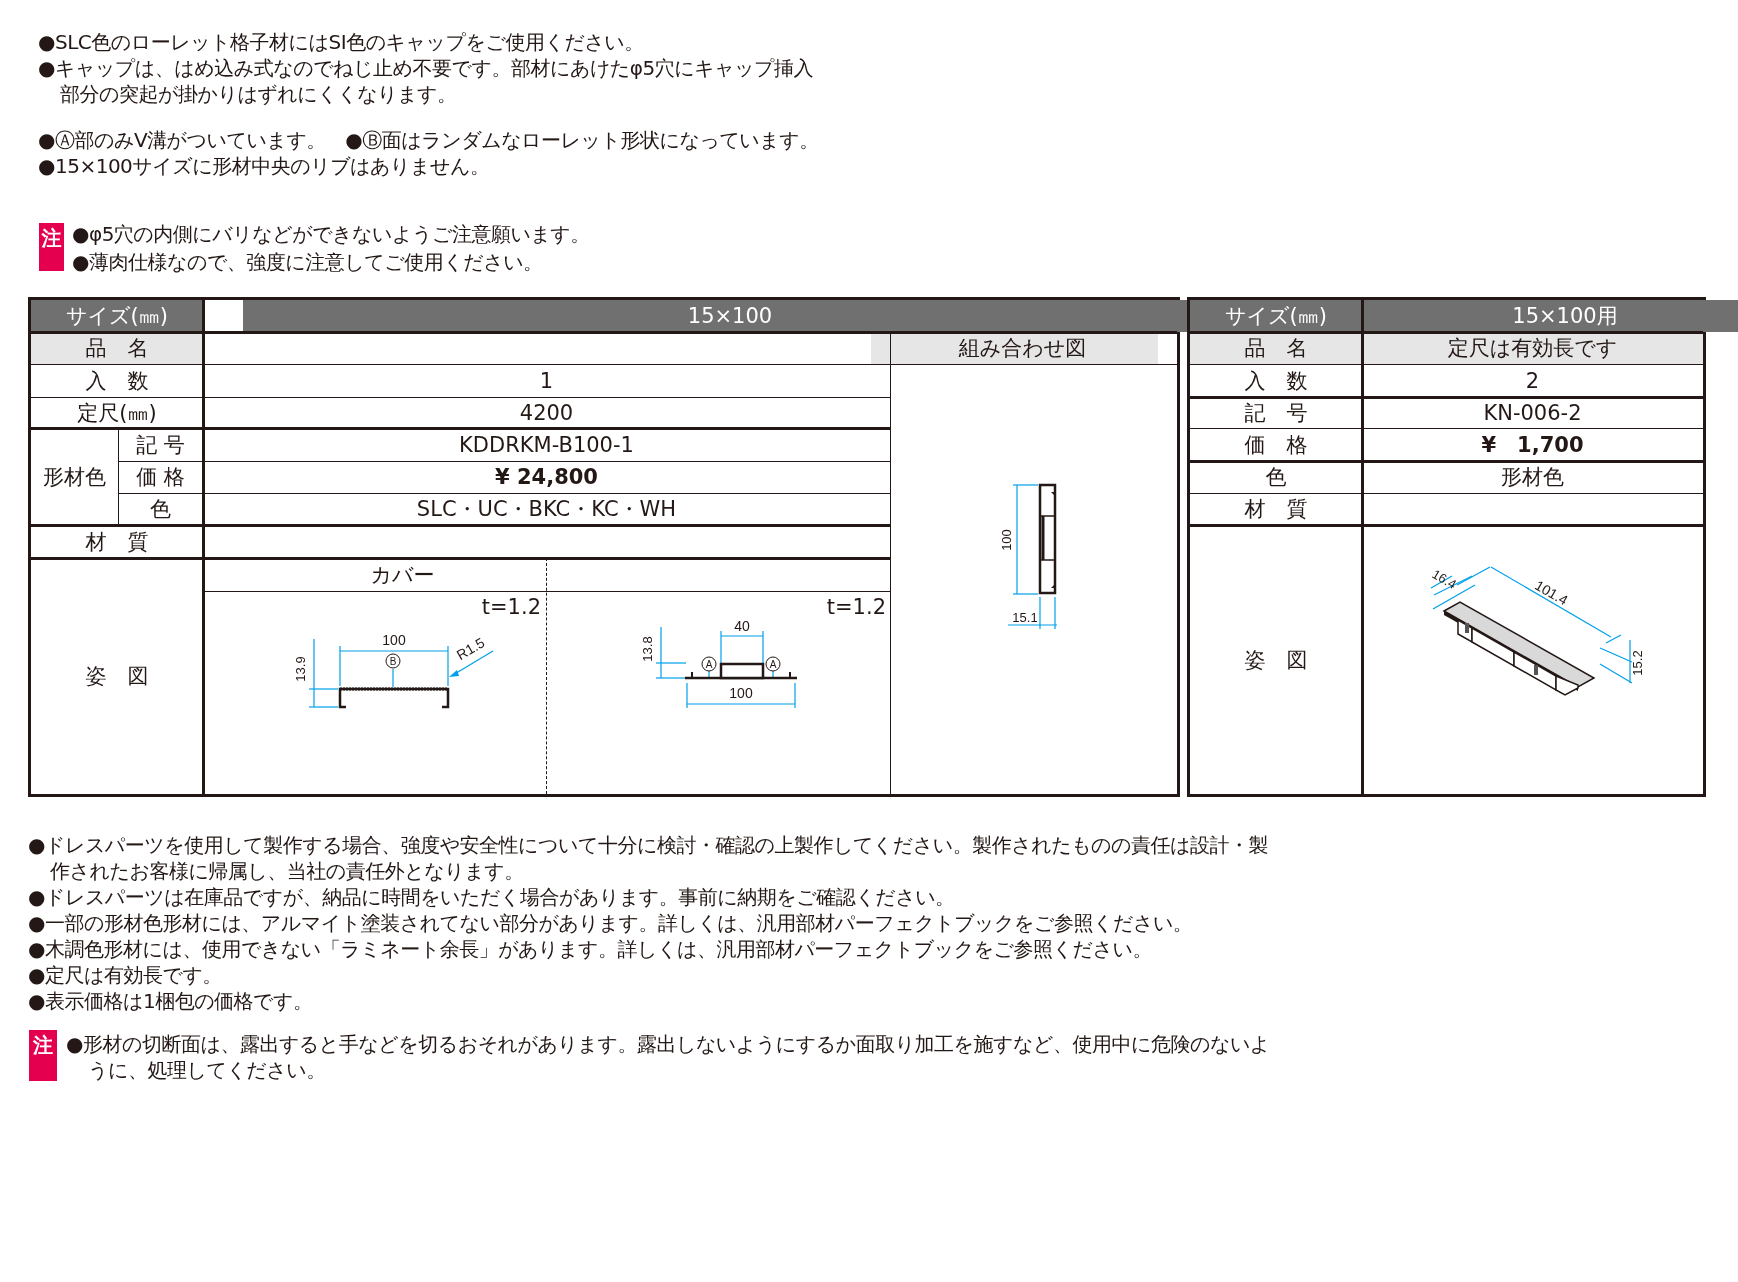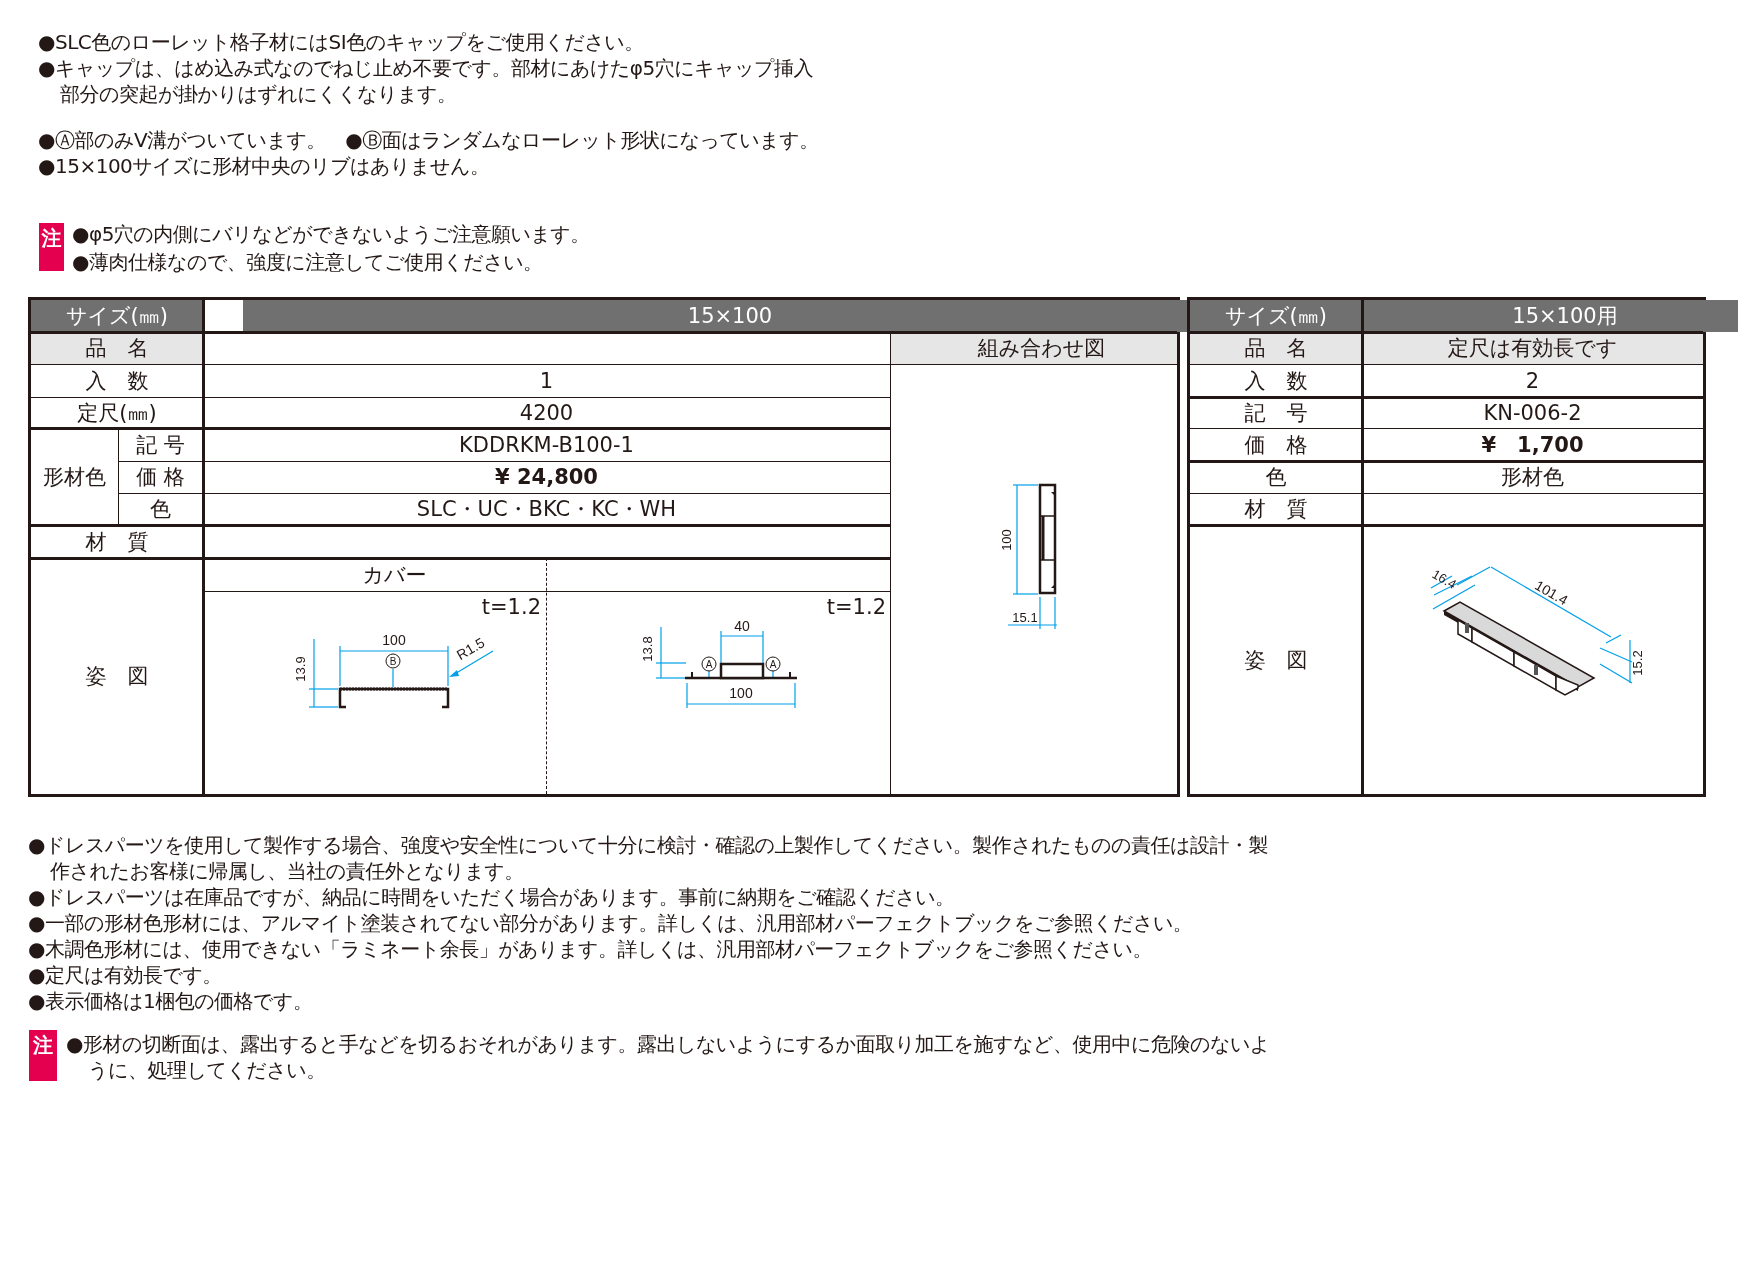--- a/index.html
+++ b/index.html
@@ -33,40 +33,40 @@
 <div class="badge" style="left:39px;top:223px;width:25px;height:48px;">注</div>
 <div class="note-line bullet" style="left:72px;top:222px;"><span>φ5穴の内側にバリなどができないようご注意願います。</span></div>
 <div class="note-line bullet" style="left:72px;top:250px;"><span>薄肉仕様なので、強度に注意してご使用ください。</span></div>
 
 <div class="tbl" style="left:28px;top:297px;width:1152px;height:500px;">
 
   <div class="cell hdr" style="left:0;top:0;width:172px;height:32px;">サイズ(㎜)</div>
   <div class="cell hdr" style="left:172px;top:0;width:974px;height:32px;margin-left:40px;">15×100</div>
 
   <div class="cell sub" style="left:0;top:32px;width:172px;height:32px;">品　名</div>
-  <div class="cell sub" style="left:859px;top:32px;width:287px;height:32px;padding-left:16px;">組み合わせ図</div>
+  <div class="cell sub" style="left:840px;top:32px;width:287px;height:32px;padding-left:16px;">組み合わせ図</div>
 
   <div class="cell" style="left:0;top:64px;width:172px;height:33px;">入　数</div>
   <div class="cell" style="left:172px;top:64px;width:687px;height:33px;">1</div>
 
   <div class="cell" style="left:0;top:97px;width:172px;height:31px;">定尺(㎜)</div>
   <div class="cell" style="left:172px;top:97px;width:687px;height:31px;">4200</div>
 
   <div class="cell" style="left:0;top:128px;width:87px;height:97px;">形材色</div>
   <div class="cell" style="left:87px;top:128px;width:85px;height:33px;">記 号</div>
   <div class="cell" style="left:172px;top:128px;width:687px;height:33px;">KDDRKM-B100-1</div>
   <div class="cell" style="left:87px;top:161px;width:85px;height:32px;">価 格</div>
   <div class="cell bold" style="left:172px;top:161px;width:687px;height:32px;">¥ 24,800</div>
   <div class="cell" style="left:87px;top:193px;width:85px;height:32px;">色</div>
   <div class="cell" style="left:172px;top:193px;width:687px;height:32px;">SLC・UC・BKC・KC・WH</div>
 
   <div class="cell" style="left:0;top:225px;width:172px;height:33px;">材　質</div>
 
   <div class="cell" style="left:0;top:258px;width:172px;height:236px;">姿　図</div>
-  <div class="cell" style="left:172px;top:258px;width:343px;height:33px;padding-left:40px;">カバー</div>
+  <div class="cell" style="left:180px;top:258px;width:343px;height:33px;padding-left:40px;">カバー</div>
   <div class="cell" style="left:420px;top:294px;width:90px;height:26px;justify-content:flex-end;">t=1.2</div>
   <div class="cell" style="left:765px;top:294px;width:90px;height:26px;justify-content:flex-end;">t=1.2</div>
 
   <div class="vl thick" style="left:171px;top:0;height:494px;"></div>
   <div class="vl" style="left:859px;top:32px;height:462px;"></div>
   <div class="vl" style="left:87px;top:128px;height:97px;"></div>
   <div class="vl dash" style="left:515px;top:258px;height:236px;"></div>
   <div class="hl thick" style="left:0;top:31px;width:1146px;"></div>
   <div class="hl" style="left:0;top:64px;width:1146px;"></div>
   <div class="hl" style="left:0;top:97px;width:859px;"></div>

